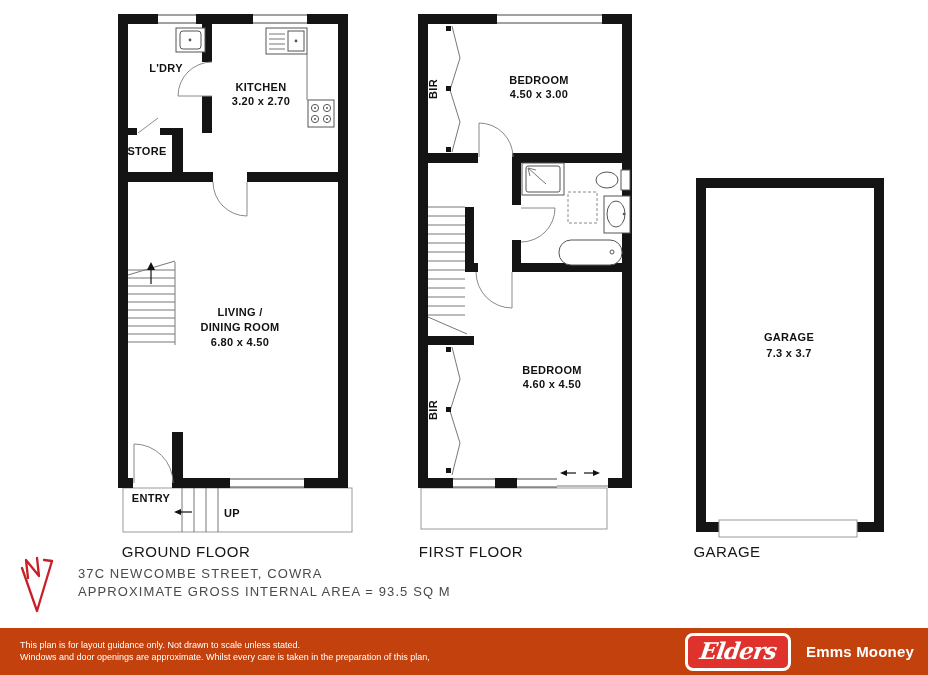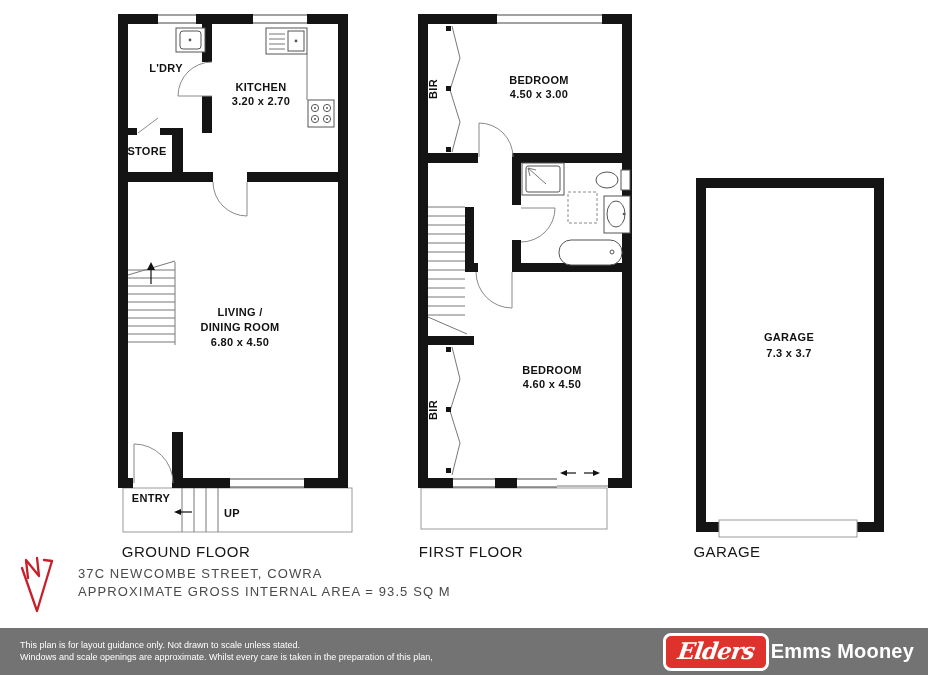--- a/index.html
+++ b/index.html
@@ -10,34 +10,34 @@
   svg{position:absolute;top:0;left:0;display:block;}
   .wall{fill:#141414;stroke:none;}
   .thin{stroke:#777;stroke-width:1;fill:none;}
   .fixture{stroke:#555;stroke-width:1;fill:#ffffff;}
   .door{stroke:#8a8a8a;stroke-width:1;fill:none;}
   .win{stroke:#444;stroke-width:1;}
   .room-label{font-size:11px;font-weight:bold;fill:#111;letter-spacing:.3px;text-anchor:middle;}
   .floor-title{font-size:15px;fill:#161616;letter-spacing:.5px;text-anchor:middle;}
   .addr{font-size:13px;fill:#4a4a4a;letter-spacing:1.1px;}
   .footer-bar{
-    position:absolute;left:0;top:628px;width:928px;height:47px;background:#737373;
+    position:absolute;left:0;top:628px;width:928px;height:47px;background:#c2410c;
     display:flex;align-items:center;
   }
   .disclaimer{margin-left:20px;color:#ffffff;font-size:9px;line-height:11.5px;flex:1 1 auto;}
   .brand-wrap{display:flex;align-items:center;margin-right:14px;}
   .elders-logo{
     width:100px;height:32px;background:#df322d;border:3px solid #ffffff;border-radius:8px;
     display:flex;align-items:center;justify-content:center;
   }
   .elders-script{
     color:#ffffff;font-family:"DejaVu Serif",serif;font-style:italic;font-weight:bold;
     font-size:23px;transform:skewX(-8deg);letter-spacing:-1px;padding-bottom:3px;
   }
-  .agency{color:#ffffff;font-weight:bold;font-size:20px;margin-left:2px;letter-spacing:.2px;}
+  .agency{color:#ffffff;font-weight:bold;font-size:15px;margin-left:15px;letter-spacing:.2px;}
 </style>
 </head>
 <body>
 
 <svg width="928" height="628" viewBox="0 0 928 628">
 
   <g>
 
     <g>
       <rect x="123" y="488" width="229" height="44" fill="#ffffff" stroke="#9a9a9a" stroke-width="1"></rect>
@@ -275,21 +275,21 @@
     <polyline points="13,22 11,4 24,20 22,2"></polyline>
     <line x1="37" y1="5" x2="29" y2="4"></line>
   </g>
   <text class="addr" x="78" y="578">37C NEWCOMBE STREET, COWRA</text>
   <text class="addr" x="78" y="596">APPROXIMATE GROSS INTERNAL AREA = 93.5 SQ M</text>
 </svg>
 
 <div class="footer-bar">
   <div class="disclaimer">
     <div>This plan is for layout guidance only. Not drawn to scale unless stated.</div>
-    <div>Windows and scale openings are approximate. Whilst every care is taken in the preparation of this plan,</div>
+    <div>Windows and door openings are approximate. Whilst every care is taken in the preparation of this plan,</div>
   </div>
   <div class="brand-wrap">
     <div class="elders-logo">
       <span class="elders-script">Elders</span>
     </div>
     <span class="agency">Emms Mooney</span>
   </div>
 </div>
 
 </body></html>

